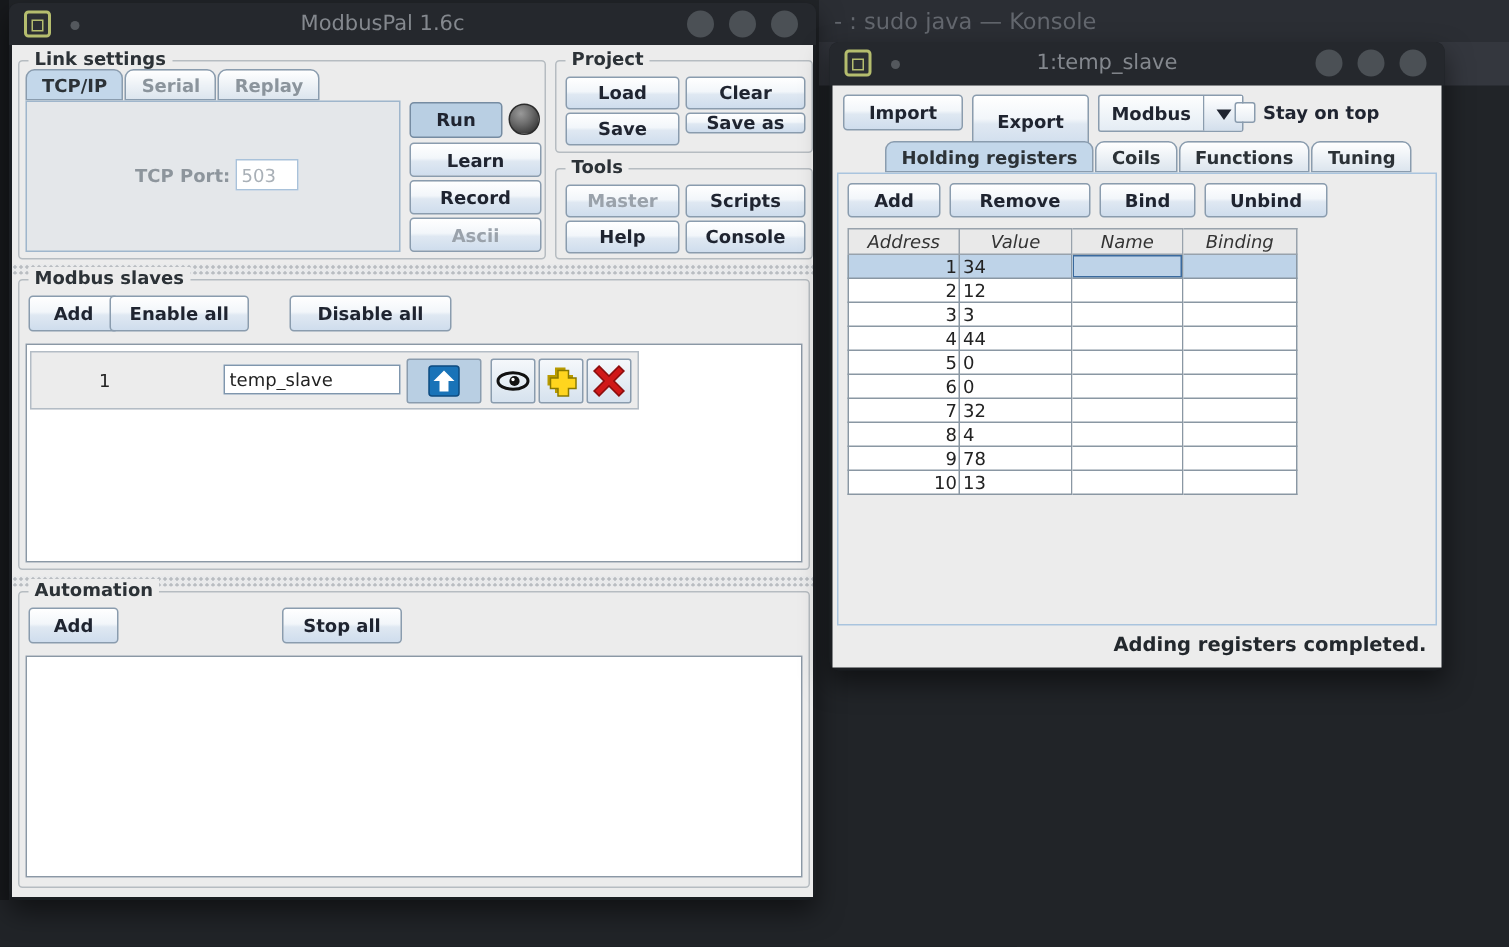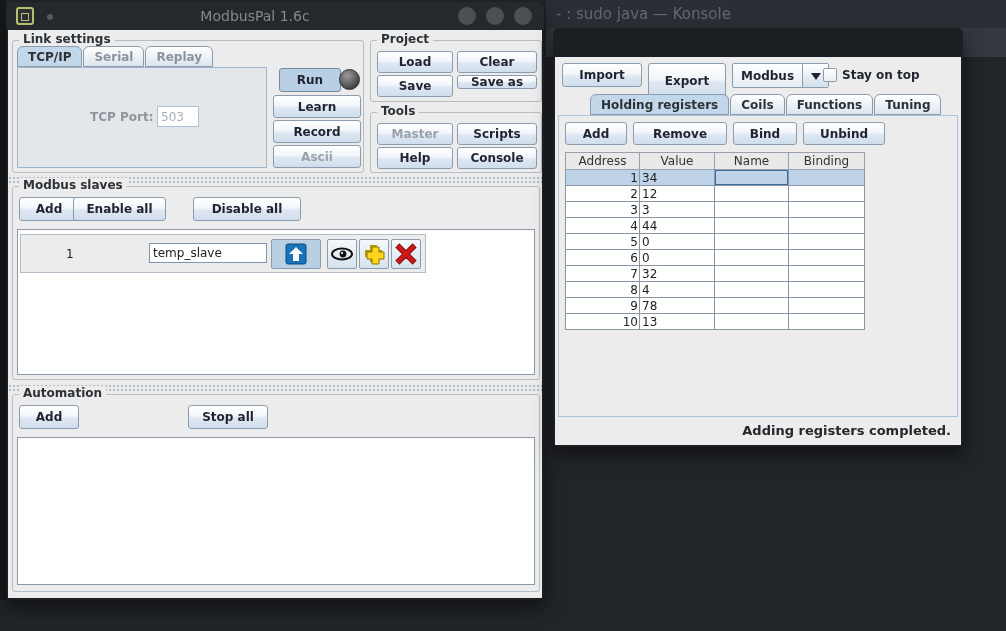--- a/index.html
+++ b/index.html
@@ -29,21 +29,21 @@
   .win-circles { position:absolute; right:12px; top:5px; display:flex; gap:10px; }
   .circle { width:18px; height:18px; border-radius:50%; background:#4b5055; }
   .win-content { position:absolute; left:2px; right:2px; bottom:2px; background:#ececec; overflow:hidden; }
 
   
   .btn { position:absolute; display:flex; align-items:center; justify-content:center;
          font-weight:bold; font-size:12px; color:#1f2430;
          background:linear-gradient(to bottom,#ffffff 0%,#f2f6fa 45%,#dfe8f2 55%,#cfdded 100%);
          border:1px solid #8a9cae; border-radius:3px; cursor:pointer; }
   .btn.disabled { color:#9aa2ab; }
-  .btn.toggled  { background:#b9cfe3; border-color:#768ca2;margin-left:6px; }
+  .btn.toggled  { background:#b9cfe3; border-color:#768ca2; }
 
   .tabs { position:absolute; display:flex; }
   .tab { display:inline-flex; align-items:center; height:21px; padding:0 10px;
          font-weight:bold; font-size:12px; color:#2c3237;
          background:linear-gradient(#ffffff,#dce5ee);
          border:1px solid #8a9cae; border-radius:6px 6px 0 0; margin-right:1px; }
   .tab.selected { background:#c3d7ea; }
   .tab.dim { color:#8b949c; }
 
   .group { position:absolute; border:1px solid #b6bcc1; border-radius:3px; }
@@ -85,21 +85,21 @@
   .tri-down { width:0; height:0; border:5px solid transparent; border-top:7px solid #1f2430;
            margin-top:6px; }
 
   .checkbox { position:absolute; width:14px; height:14px;
            background:linear-gradient(#fff,#e8eef4); border:1px solid #8a9cae; border-radius:2px; }
   .cb-label { position:absolute; font-weight:bold; font-size:12px; color:#1f2430; }
 
   
   .panel { position:absolute; background:#ececec; border:1px solid #a9c4de; }
   .reg-table { position:absolute; left:6px; top:36px; }
-  .thead { display:flex; }
+  .thead { display:flex;font-style:italic; }
   .th { height:18px; background:#e9e9e9; border:1px solid #98a2ac; border-left:none;
         display:flex; align-items:center; justify-content:center; font-size:12px; color:#333; }
   .th:first-child { border-left:1px solid #98a2ac; }
   .trow { display:flex; }
   .td { height:16px; background:#fff; border-right:1px solid #8a97a3; border-bottom:1px solid #8a97a3;
         font-size:12px; color:#222; display:flex; align-items:center; overflow:hidden; }
   .td:first-child { border-left:1px solid #8a97a3; }
   .td.addr { justify-content:flex-end; padding-right:1px; }
   .td.val  { padding-left:2px; }
   .trow.selected .td { background:#bed3e8; }
@@ -210,20 +210,30 @@
       <div class="btn" style="left:6px; top:10px; width:60px; height:24px;">Add</div>
       <div class="btn" style="left:72px; top:10px; width:96px; height:24px;margin-top:40px;">Start all</div>
       <div class="btn" style="left:175px; top:10px; width:80px; height:24px;">Stop all</div>
       <div class="listbox" style="left:4px; top:42px; width:518px; height:148px;"></div>
     </div>
 
   </div>
 </div>
 
 <div class="window" style="left:553px; top:28px; width:410px; height:419px;">
+  <div class="titlebar" style="height:29px;">
+    <span class="win-icon"></span>
+    <span class="win-dot"></span>
+    <span class="win-title" style="height:29px; line-height:29px;">1:temp_slave</span>
+    <span class="win-circles">
+      <span class="circle"></span>
+      <span class="circle"></span>
+      <span class="circle"></span>
+    </span>
+  </div>
   <div class="win-content" style="top:29px;">
 
     <div class="btn" style="left:7px; top:6px; width:80px; height:24px;">Import</div>
     <div class="btn" style="left:93px; top:6px; width:78px; height:36px;">Export</div>
     <div class="combo" style="left:177px; top:6px; width:97px; height:25px;">
       <span class="combo-label">Modbus</span>
       <span class="combo-arrow">
         <span class="tri-down"></span>
       </span>
     </div>

